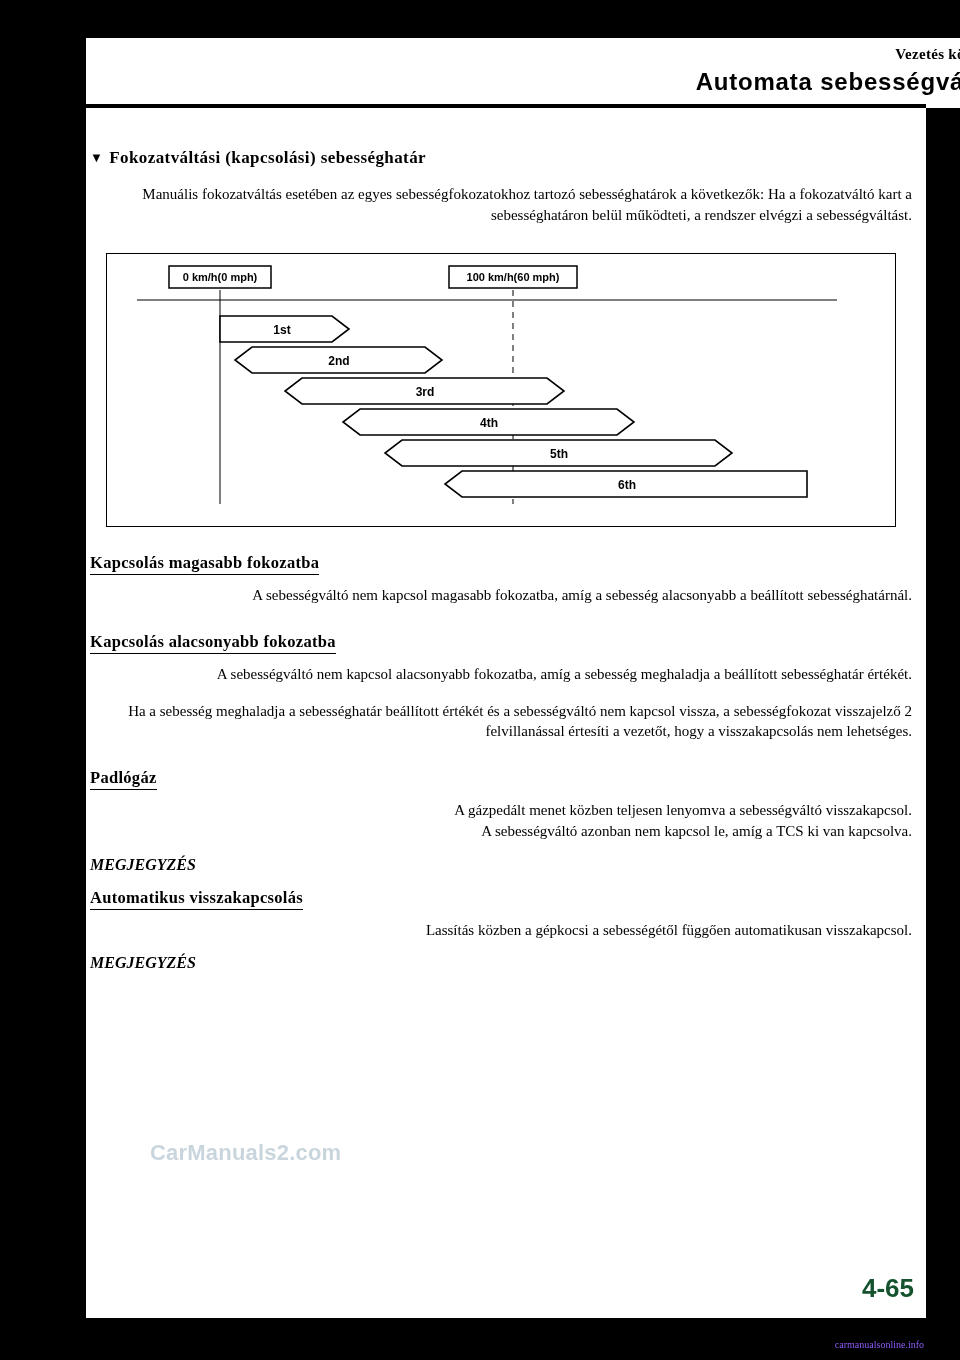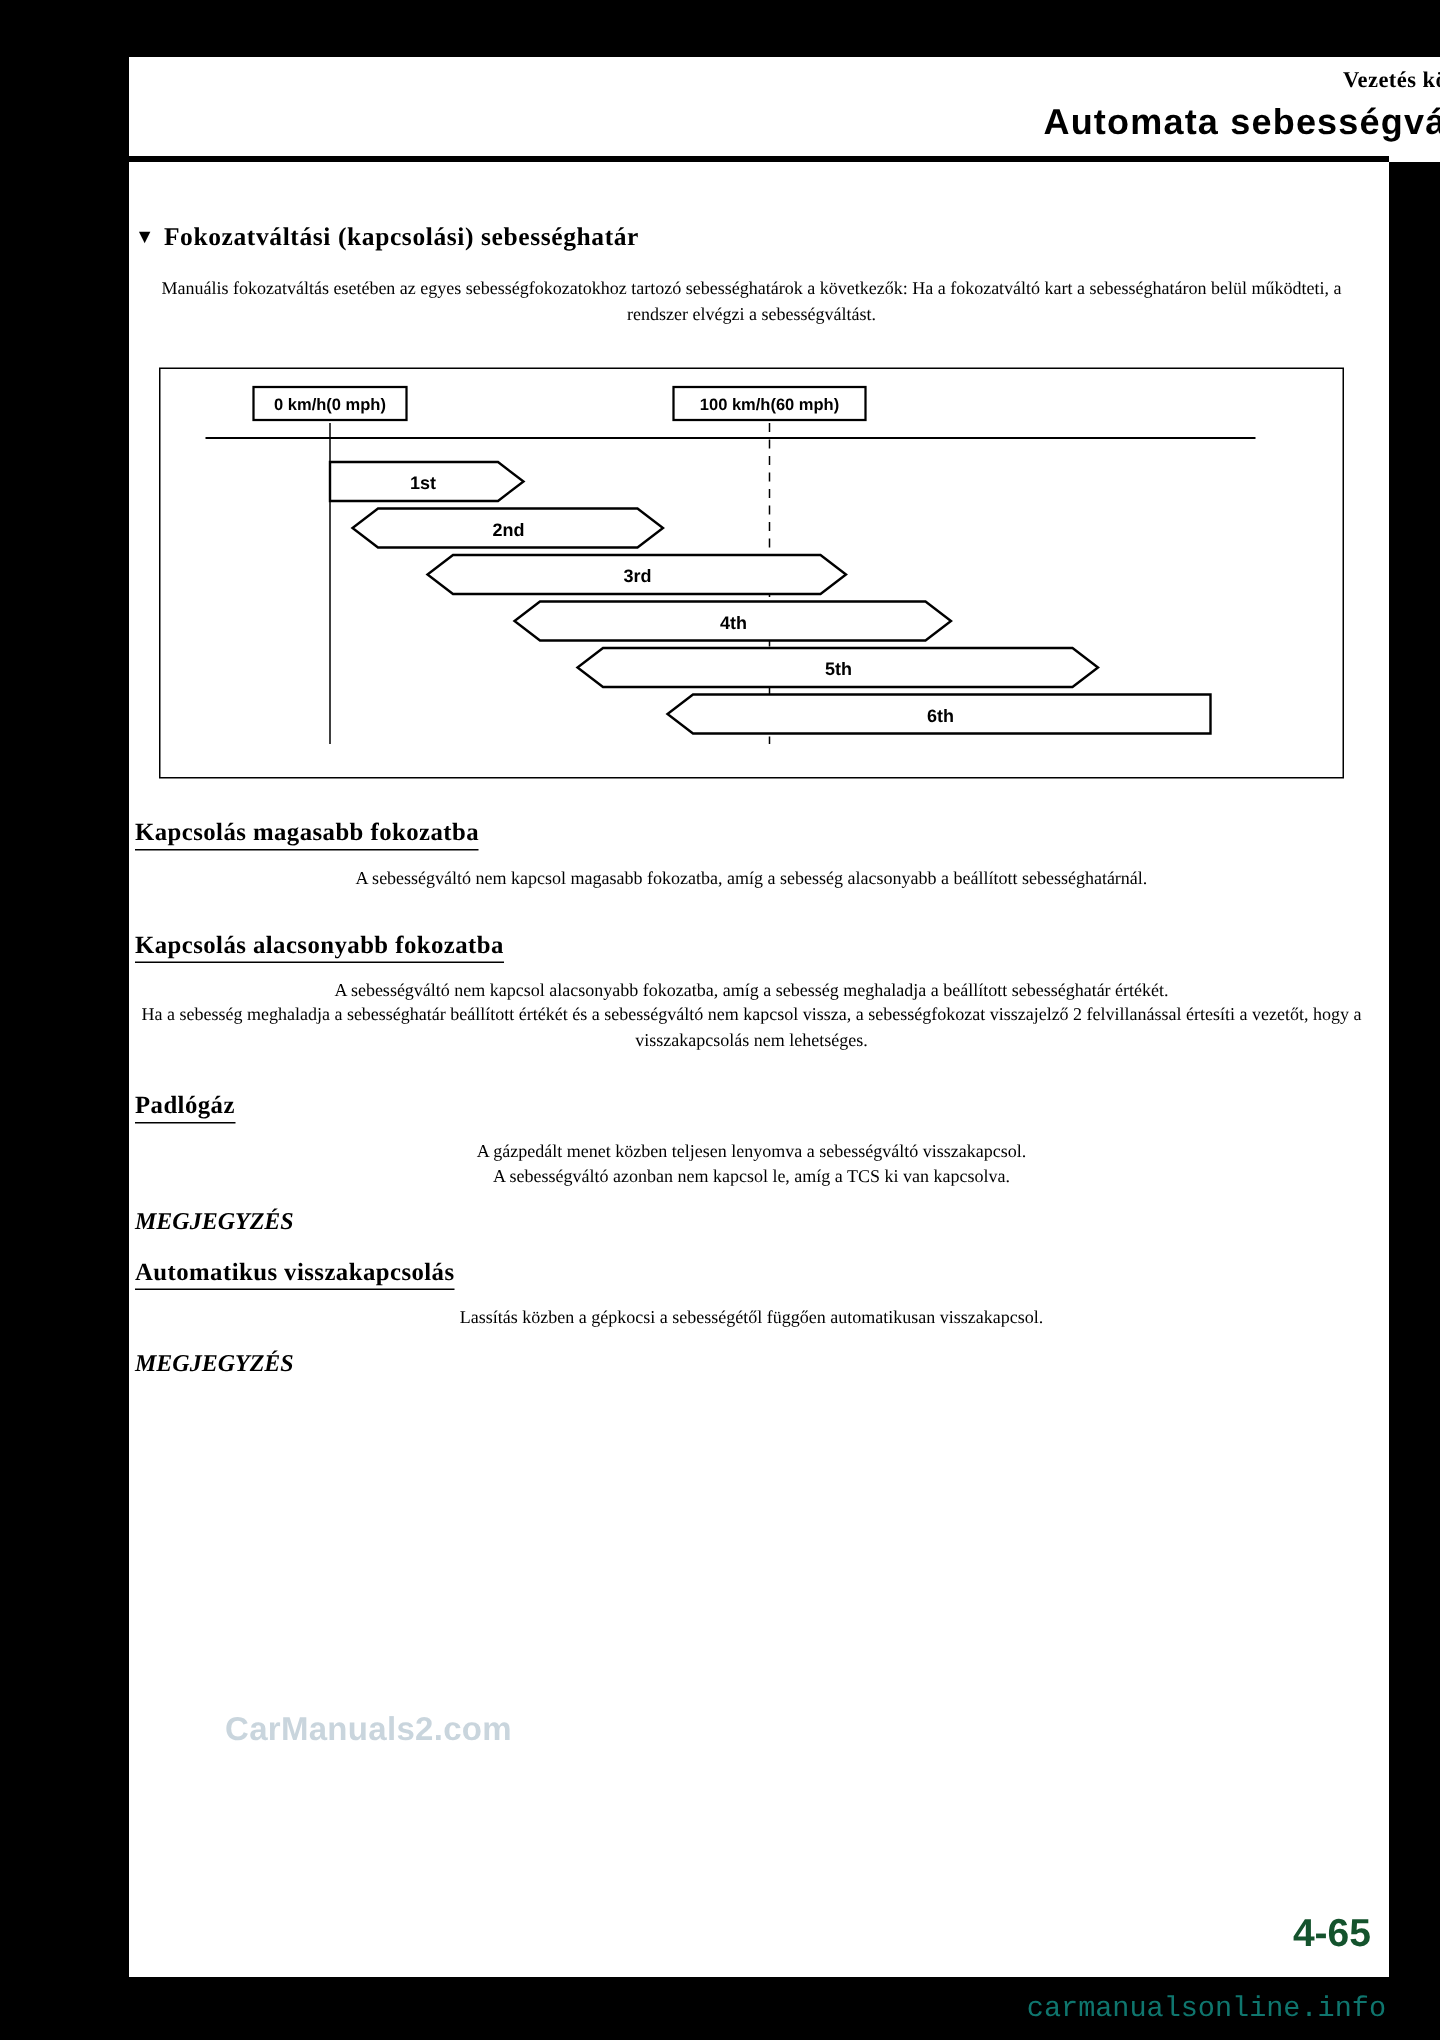--- a/index.html
+++ b/index.html
@@ -77,24 +77,24 @@
     margin: 0 0 16px 0;
   }
   .section-title .tri {
     display: inline-block;
     margin-right: 6px;
     font-size: 13px;
     vertical-align: 1px;
   }
 
   p.body {
-    font-size: 12px;
+    font-size: 15px;
     line-height: 1.38;
     margin: 0 0 14px 0;
-    text-align: center;
+    text-align: right;
   }
   h4.sub {
     font-size: 16.5px;
     font-weight: bold;
     display: inline-block;
     border-bottom: 1.5px solid #000;
     margin: 12px 0 10px 0;
     padding-bottom: 1px;
     letter-spacing: 0.3px;
   }
@@ -142,23 +142,23 @@
     bottom: 56px;
     font-family: "Liberation Sans", sans-serif;
     font-size: 26px;
     font-weight: bold;
     color: #14532d;
   }
   .footer-brand {
     position: absolute;
     right: 36px;
     bottom: 10px;
-    font-family: Liberation Mono, monospace;
-    font-size: 19px;
-    color: #0f766e;
+    font-family: Liberation Serif, serif;
+    font-size: 10px;
+    color: #8b5cf6;
   }
 </style>
 </head>
 <body>
 
 <div class="page">
 
   <div class="frame-top"></div>
   <div class="frame-left"></div>
   <div class="frame-right"></div>
@@ -210,21 +210,21 @@
 
         <polygon points="355,217 700,217 700,243 355,243 338,230" fill="#fff" stroke="#000" stroke-width="1.6"></polygon>
         <text x="520" y="235" text-anchor="middle" font-family="Liberation Sans, sans-serif" font-size="12" font-weight="bold">6th</text>
       </svg>
     </div>
 
     <h4 class="sub">Kapcsolás magasabb fokozatba</h4>
     <p class="body">A sebességváltó nem kapcsol magasabb fokozatba, amíg a sebesség alacsonyabb a beállított sebességhatárnál.</p>
 
     <h4 class="sub">Kapcsolás alacsonyabb fokozatba</h4>
-    <p class="body" style="margin-bottom:0">A sebességváltó nem kapcsol alacsonyabb fokozatba, amíg a sebesség meghaladja a beállított sebességhatár értékét.</p>
+    <p class="body" style="margin-bottom:16px">A sebességváltó nem kapcsol alacsonyabb fokozatba, amíg a sebesség meghaladja a beállított sebességhatár értékét.</p>
     <p class="body">Ha a sebesség meghaladja a sebességhatár beállított értékét és a sebességváltó nem kapcsol vissza, a sebességfokozat visszajelző 2 felvillanással értesíti a vezetőt, hogy a visszakapcsolás nem lehetséges.</p>
 
     <h4 class="sub">Padlógáz</h4>
     <p class="body" style="margin-bottom:0">A gázpedált menet közben teljesen lenyomva a sebességváltó visszakapcsol.</p>
     <p class="body">A sebességváltó azonban nem kapcsol le, amíg a TCS ki van kapcsolva.</p>
     <div class="note-title">MEGJEGYZÉS</div>
 
     <h4 class="sub">Automatikus visszakapcsolás</h4>
     <p class="body">Lassítás közben a gépkocsi a sebességétől függően automatikusan visszakapcsol.</p>
     <div class="note-title">MEGJEGYZÉS</div>

